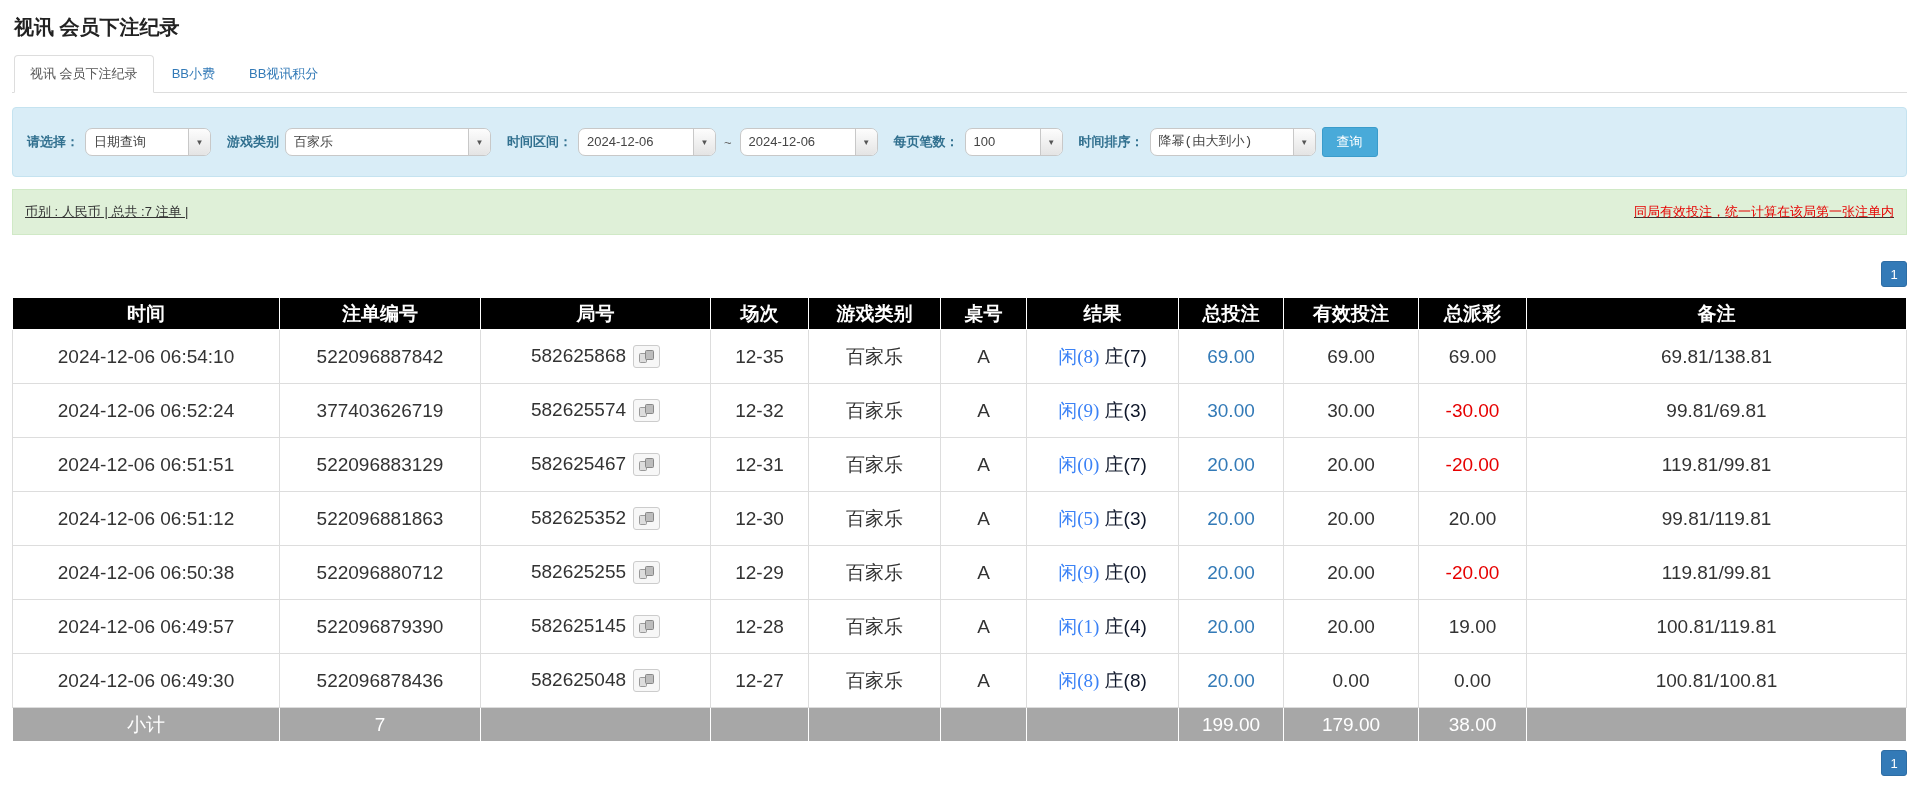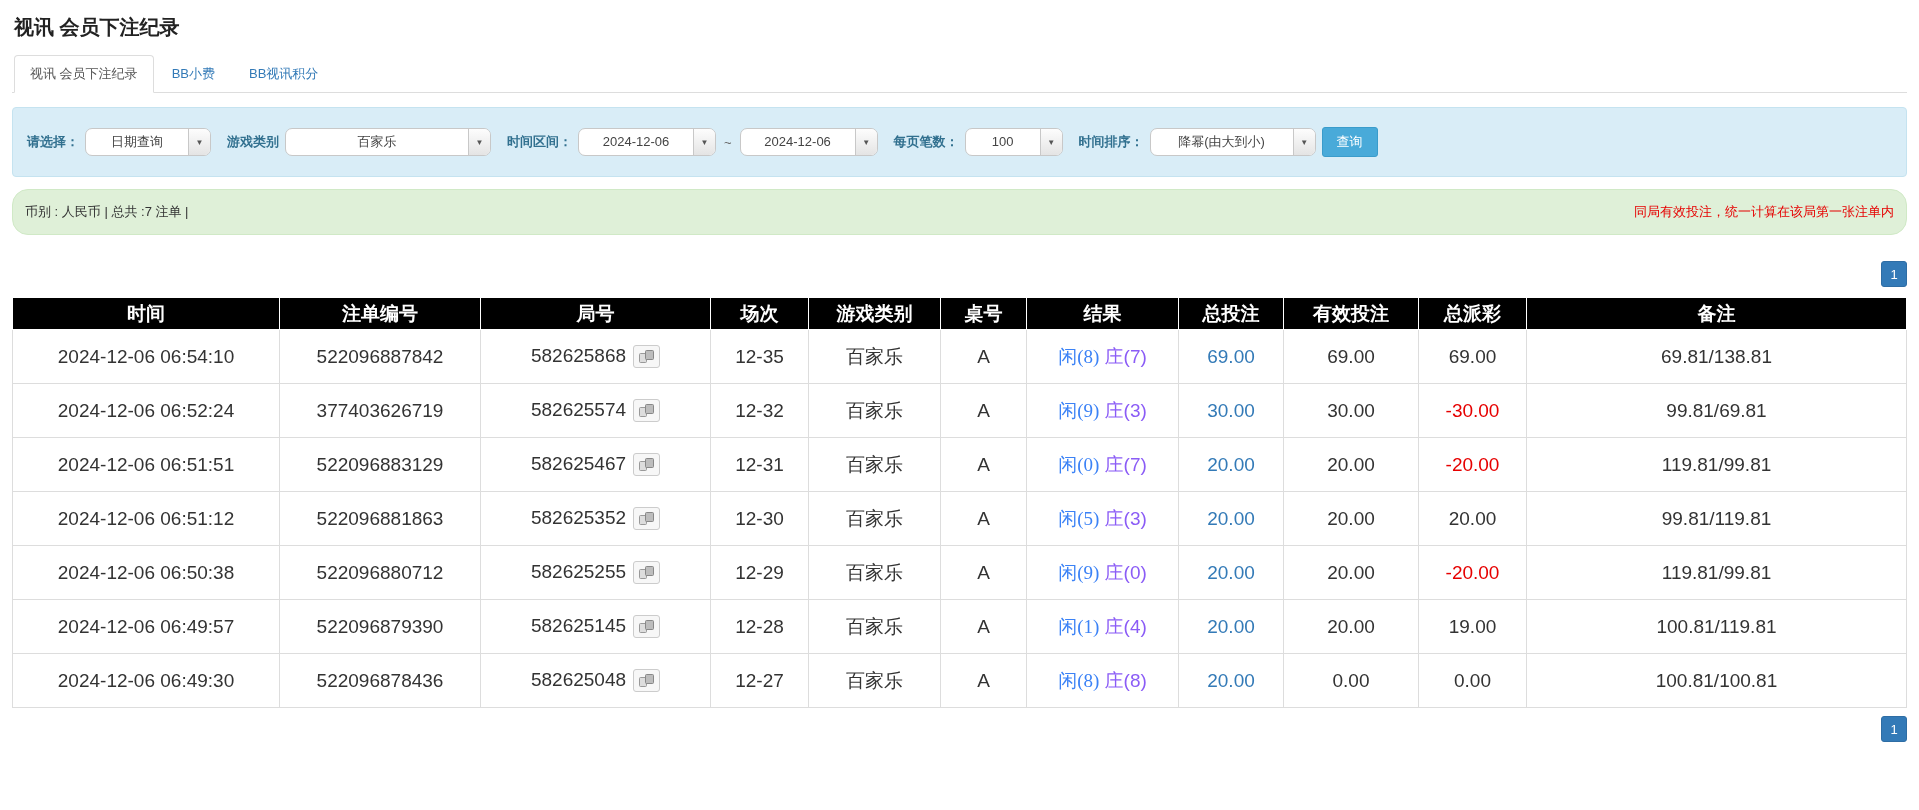--- a/index.html
+++ b/index.html
@@ -29,46 +29,46 @@
 
   
   .filter-bar {
     margin-top: 14px; background: #d9edf7; border: 1px solid #c5e3f0; border-radius: 4px;
     padding: 19px 10px; display: flex; align-items: center; gap: 6px; font-size: 13px;
   }
   .flabel { color: #31708f; font-weight: bold; margin-left: 10px; white-space: nowrap; }
   .flabel:first-child { margin-left: 4px; }
   .combo {
     display: inline-flex; align-items: stretch; height: 28px; background: #fff;
-    border: 1px solid #c8c8c8; border-radius: 7px; overflow: hidden; cursor: pointer; text-align: center;
+    border: 1px solid #c8c8c8; border-radius: 7px; overflow: hidden; cursor: pointer;
   }
   .combo .val { padding: 0 8px; line-height: 26px; color: #444; white-space: nowrap; }
   .combo .caret {
     width: 22px; border-left: 1px solid #c8c8c8;
     background: linear-gradient(#fdfdfd, #e4e4e4);
     display: flex; align-items: center; justify-content: center;
     color: #555; font-size: 8px;
   }
   .w-query .val { width: 102px; }
   .w-game  .val { width: 182px; }
   .w-date  .val { width: 114px; }
   .w-size  .val { width: 74px; }
-  .w-sort  .val { width: 142px; }
+  .w-sort  .val { width: 142px; font-family: Liberation Mono, monospace; }
   .tilde { color: #666; margin: 0 2px; }
   .query-btn {
     height: 30px; padding: 0 14px; background: #49aad9;
     border: 1px solid #3a9ccb; border-radius: 3px; color: #fff; font-size: 13px; cursor: pointer;
     font-family: inherit;
   }
 
   
   .info-bar {
-    margin-top: 12px; background: #dff0d8; border: 1px solid #d0e9c6; border-radius: 16px;
+    margin-top: 12px; background: #dff0d8; border: 1px solid #d0e9c6; border-radius: 0;
     padding: 13px 12px; display: flex; justify-content: space-between; align-items: center;
-    font-size: 13px; color: #333;
+    font-size: 13px; color: #333; text-decoration: underline;
   }
   .notice { color: #e60000; }
 
   
   .pager { text-align: right; margin: 26px 0 10px; }
   .pager.bottom { margin: 8px 0 0; }
   .page-btn {
     min-width: 26px; height: 26px; background: #337ab7; color: #fff;
     border: 1px solid #2e6da4; border-radius: 3px; font-size: 13px; cursor: pointer;
     font-family: inherit;
@@ -84,21 +84,21 @@
     background: #fff; border: 1px solid #ddd; height: 54px;
     text-align: center; color: #333; overflow: hidden;
   }
   tfoot td {
     background: #a7a7a7; color: #fff; height: 34px; text-align: center;
     border: 1px solid #fff;
   }
   .bet-link { color: #337ab7; text-decoration: none; cursor: pointer; }
   .neg { color: #e60000; }
   .player { color: #3b82f6; font-family: Liberation Serif, serif; }
-  .banker { color: #8b5cf6; margin-top: 21px; }
+  .banker { color: #0f172a; margin-top: 21px; }
   .round-icon-btn {
     display: inline-flex; align-items: center; justify-content: center;
     width: 27px; height: 23px; margin-left: 7px; vertical-align: middle;
     background: #f7f7f7; border: 1px solid #ccc; border-radius: 3px; cursor: pointer; padding: 0;
   }
 </style>
 </head>
 <body>
 
 <div class="page">
@@ -359,20 +359,33 @@
     </td>
     <td>
       <a class="bet-link">20.00</a>
     </td>
     <td>0.00</td>
     <td>0.00</td>
     <td>100.81/100.81</td>
   </tr>
       </tbody>
     <tfoot>
+      <tr>
+        <td>小计</td>
+        <td>7</td>
+        <td></td>
+          <td></td>
+        <td></td>
+          <td></td>
+        <td></td>
+        <td>199.00</td>
+        <td>179.00</td>
+        <td>38.00</td>
+        <td></td>
+      </tr>
     </tfoot>
   </table>
 
   <div class="pager bottom">
     <button class="page-btn">1</button>
   </div>
 
 </div>
 
 </body></html>

